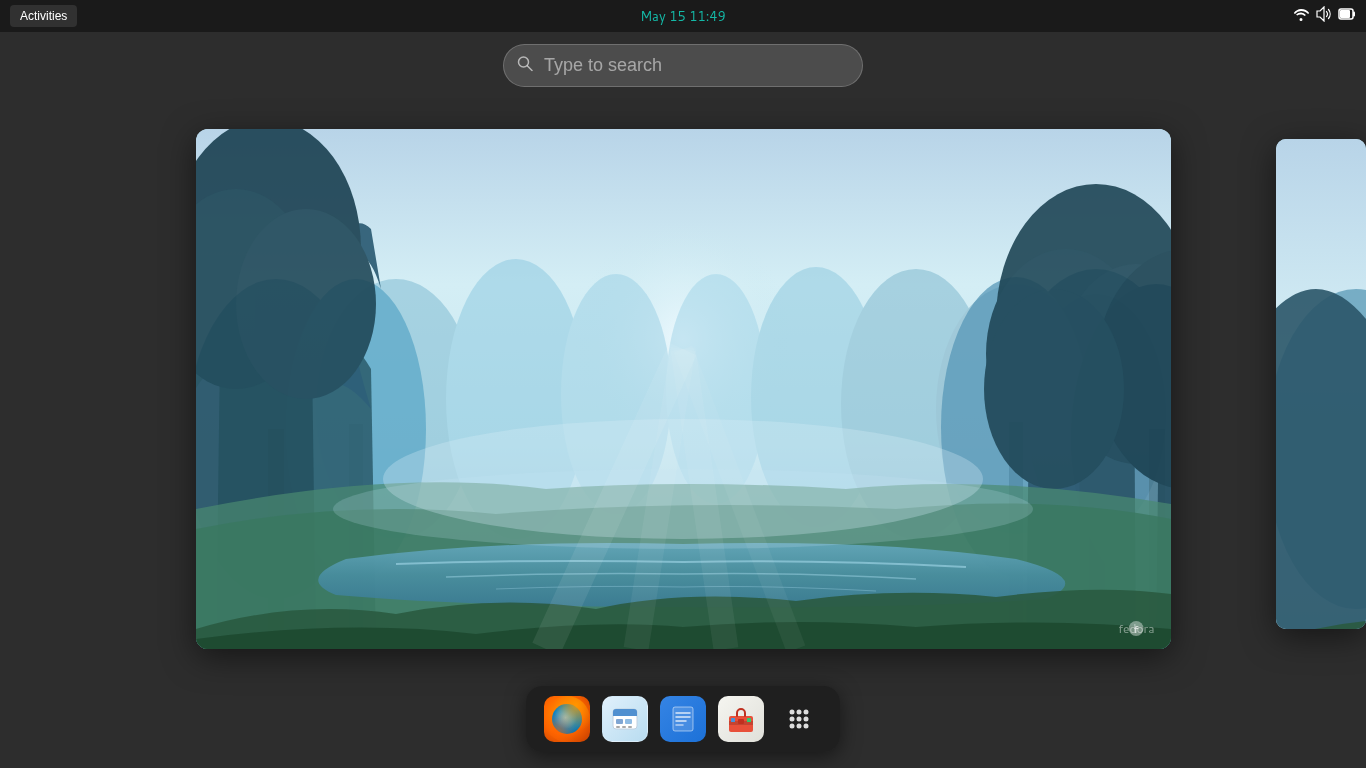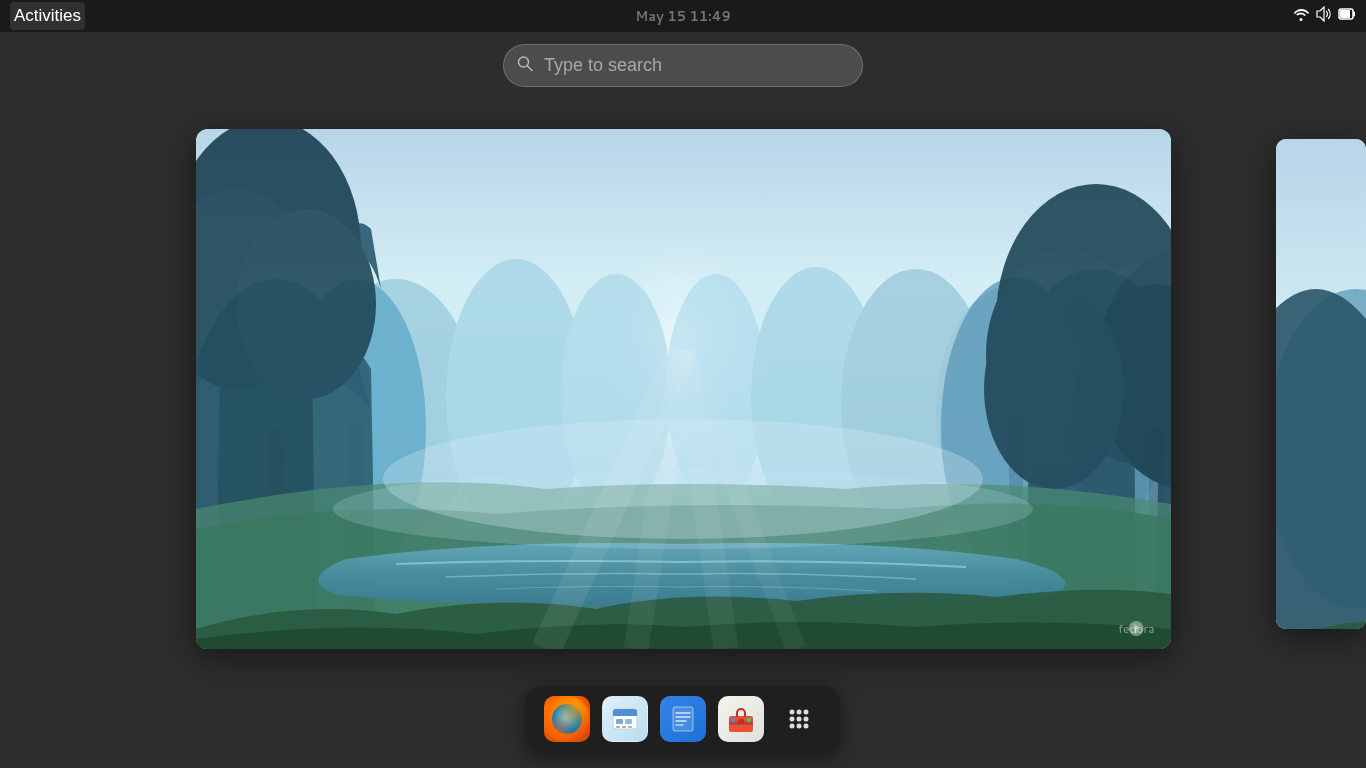--- a/index.html
+++ b/index.html
@@ -23,36 +23,36 @@
       background-color: #1a1a1a;
       display: flex;
       align-items: center;
       justify-content: space-between;
       padding: 0 10px;
       z-index: 100;
     }
 
     #activities-btn {
       color: #ffffff;
-      font-size: 17px;
+      font-size: 12px;
       font-weight: 500;
-      padding: 4px 4px;
+      padding: 4px 10px;
       border-radius: 4px;
       cursor: pointer;
       background: rgba(255,255,255,0.1);
       border: none;
     }
 
     #clock {
       position: absolute;
       left: 50%;
       transform: translateX(-50%);
-      color: #737373;
+      color: #14b8a6;
       font-size: 13px;
-      font-weight: 700;
+      font-weight: 400;
     }
 
     #system-tray {
       display: flex;
       align-items: center;
       gap: 6px;
     }
 
     .tray-icon {
       color: #ffffff;

